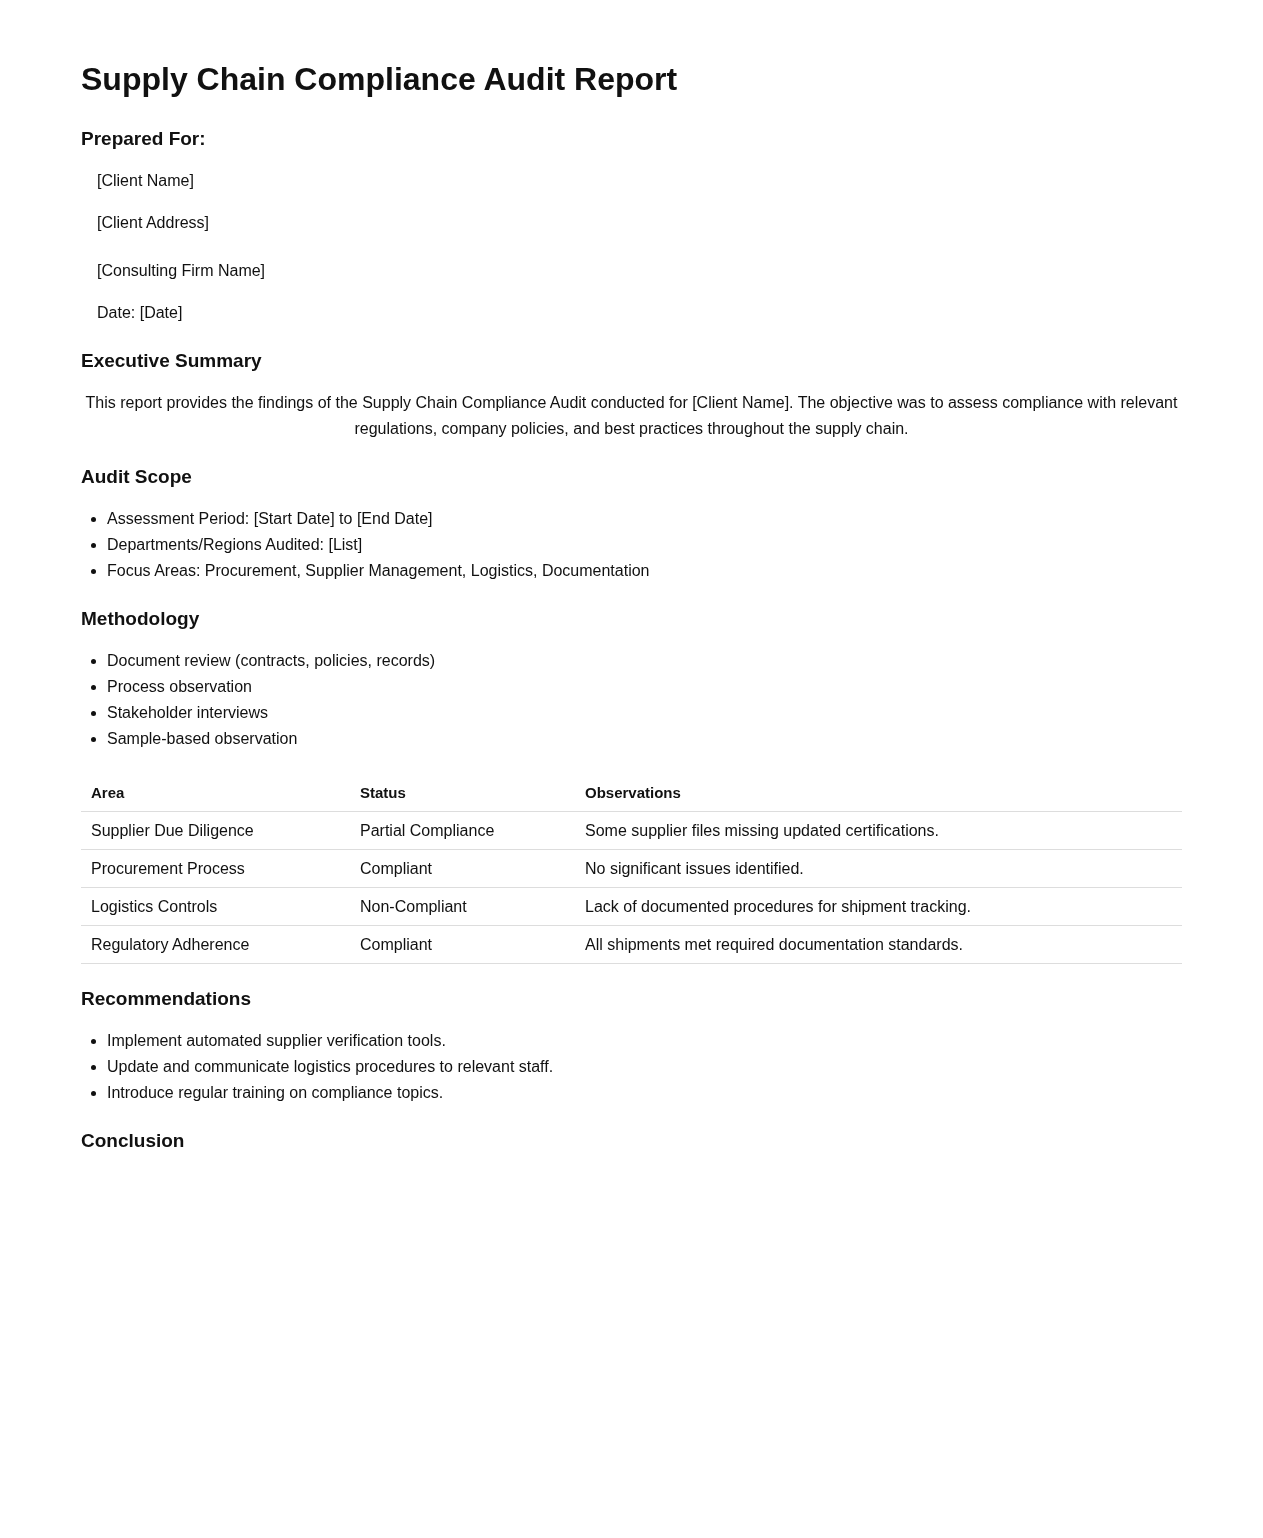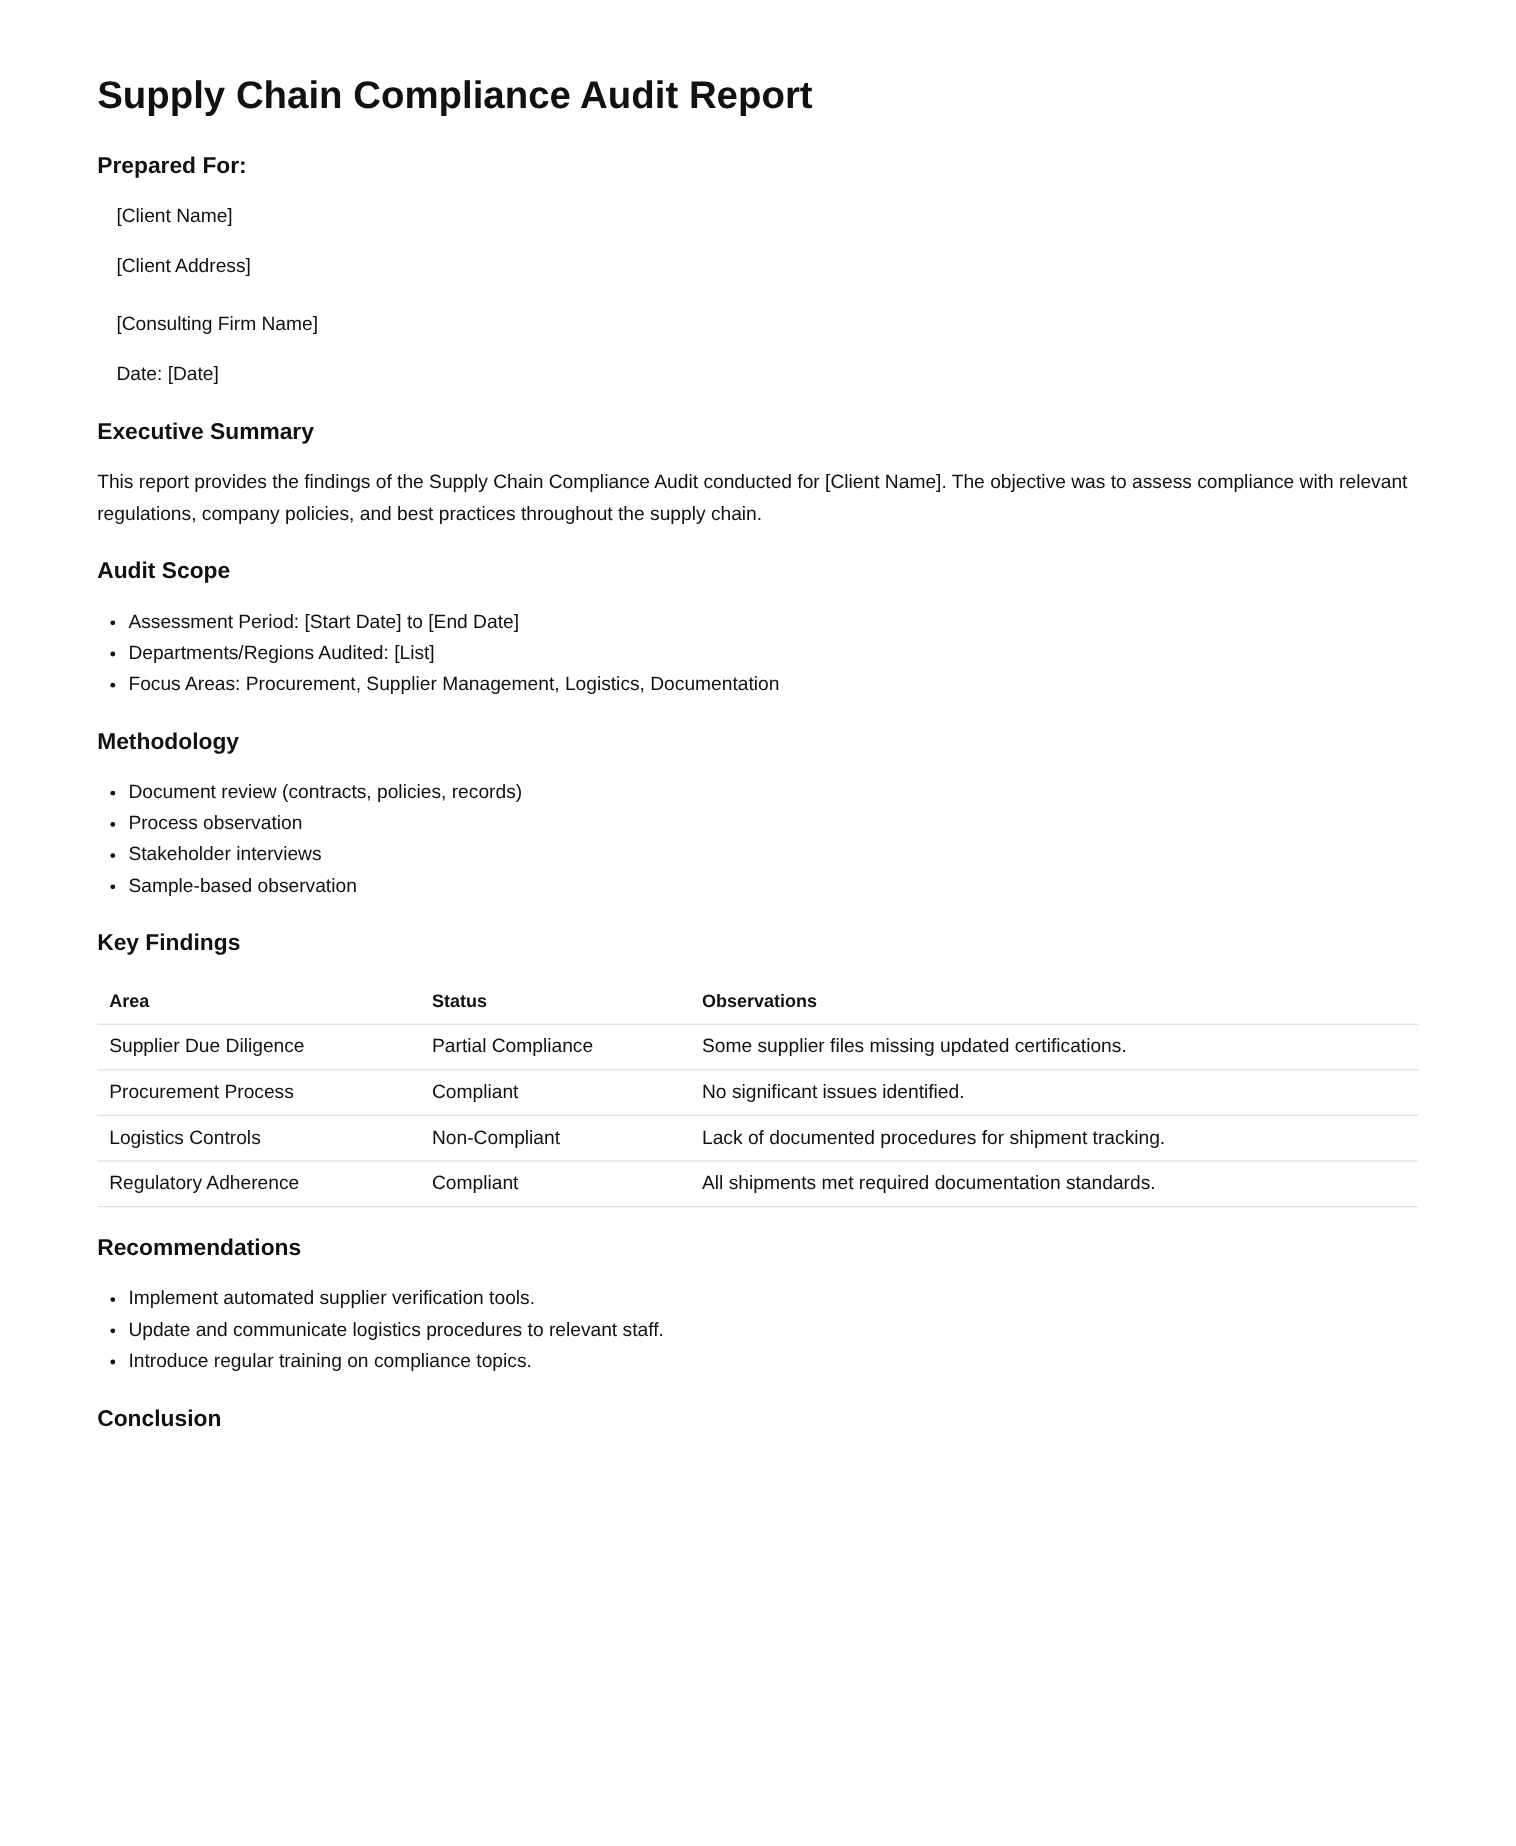--- a/index.html
+++ b/index.html
@@ -36,20 +36,21 @@
       margin: 0 0 16px 0;
     }
     .block {
       margin-bottom: 22px;
     }
     .lines p {
       margin: 16px;
     }
     p.para {
       margin: 0;
+      text-align: center;
     }
     ul {
       margin: 0;
       padding-left: 26px;
     }
     ul li {
       margin: 0;
       line-height: 26px;
     }
     table {
@@ -112,21 +113,20 @@
     <h2>Methodology</h2>
     <ul>
       <li>Document review (contracts, policies, records)</li>
       <li>Process observation</li>
       <li>Stakeholder interviews</li>
       <li>Sample-based observation</li>
     </ul>
   </section>
 
   <section class="block">
-    <h2>Key Findings</h2>
     <table>
       <thead>
         <tr>
           <th class="col-area">Area</th>
           <th class="col-status">Status</th>
           <th>Observations</th>
         </tr>
       </thead>
       <tbody>
         <tr>

